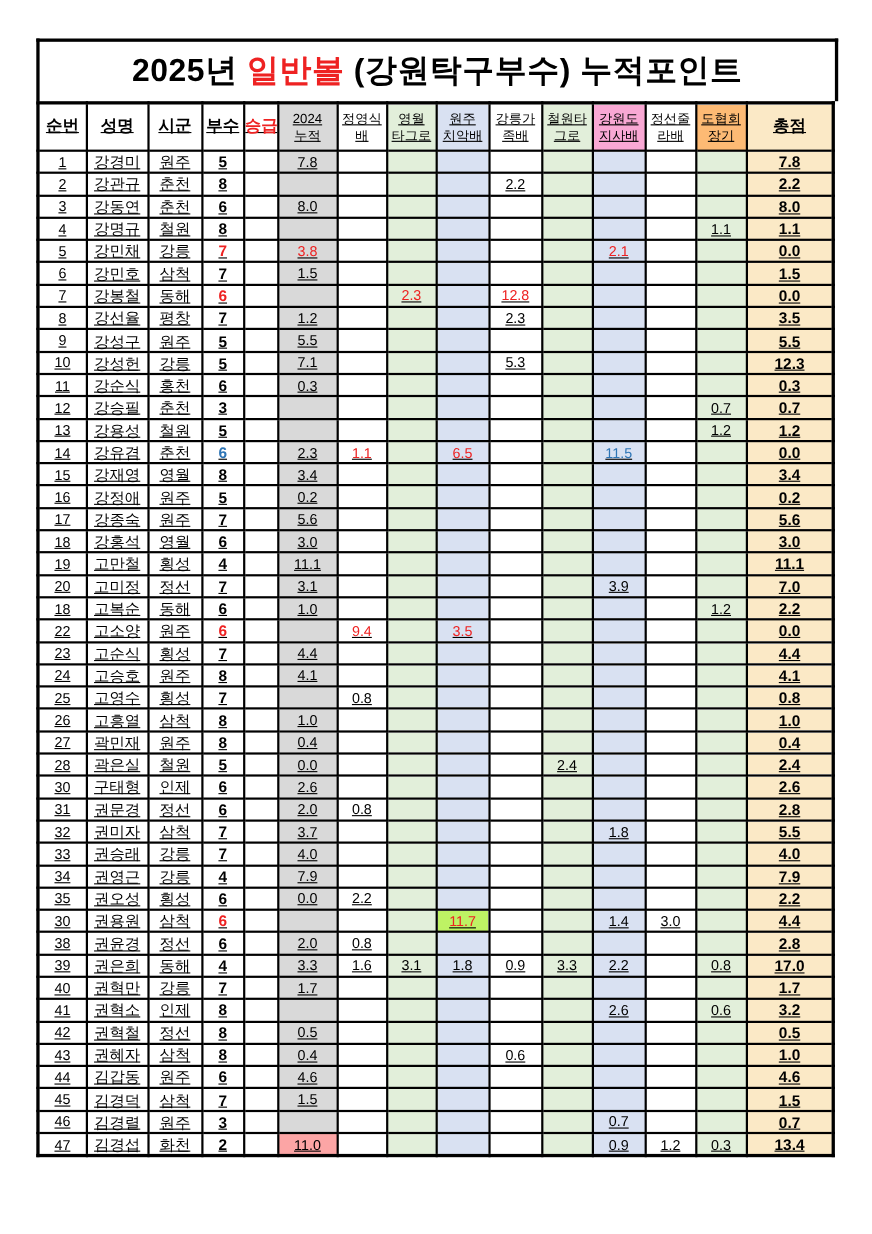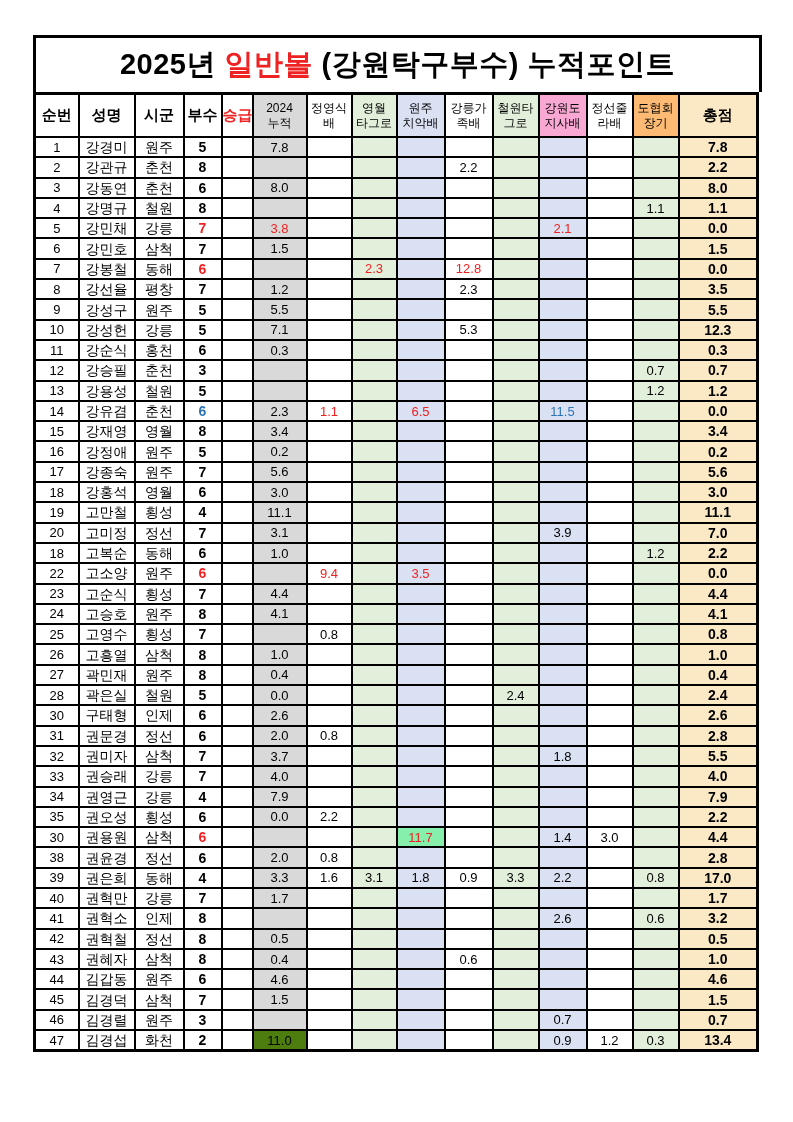--- a/index.html
+++ b/index.html
@@ -19,20 +19,21 @@
     font-size:29px; font-weight:700;
     white-space:pre;
     letter-spacing:0.5px;
     box-sizing:border-box;
   }
   table {
     border-collapse:collapse;
     table-layout:fixed;
     width:581px;
     border:3px solid #000;
+    text-decoration:underline;
   }
   th, td {
     border:2px solid #000;
     padding:0;
     text-align:center;
     vertical-align:middle;
     overflow:hidden;
     white-space:nowrap;
   }
   thead th { height:41px; font-size:12px; font-weight:400; line-height:1.25; }
@@ -696,21 +697,21 @@
         </tr>
         <tr>
           <td>30</td>
           <td class="name">권용원</td>
           <td class="name">삼척</td>
           <td class="busu" style="color: rgb(238, 34, 34);">6</td>
           <td></td>
           <td style="background: rgb(217, 217, 217);"></td>
           <td></td>
           <td style="background: rgb(226, 239, 218);"></td>
-          <td style="color: rgb(238, 34, 34); background: #86efac;">11.7</td>
+          <td style="color: rgb(238, 34, 34); background: #bef264;">11.7</td>
           <td></td>
           <td style="background: rgb(226, 239, 218);"></td>
           <td style="background: rgb(217, 225, 242);">1.4</td>
           <td>3.0</td>
           <td style="background: rgb(226, 239, 218);"></td>
           <td class="total" style="background: rgb(251, 233, 198);">4.4</td>
         </tr>
         <tr>
           <td>38</td>
           <td class="name">권윤경</td>
@@ -863,21 +864,21 @@
           <td></td>
           <td style="background: rgb(226, 239, 218);"></td>
           <td class="total" style="background: rgb(251, 233, 198);">0.7</td>
         </tr>
         <tr>
           <td>47</td>
           <td class="name">김경섭</td>
           <td class="name">화천</td>
           <td class="busu">2</td>
           <td></td>
-          <td style="background: #4d7c0f;">11.0</td>
+          <td style="background: #fca5a5;">11.0</td>
           <td></td>
           <td style="background: rgb(226, 239, 218);"></td>
           <td style="background: rgb(217, 225, 242);"></td>
           <td></td>
           <td style="background: rgb(226, 239, 218);"></td>
           <td style="background: rgb(217, 225, 242);">0.9</td>
           <td>1.2</td>
           <td style="background: rgb(226, 239, 218);">0.3</td>
           <td class="total" style="background: rgb(251, 233, 198);">13.4</td>
         </tr>

